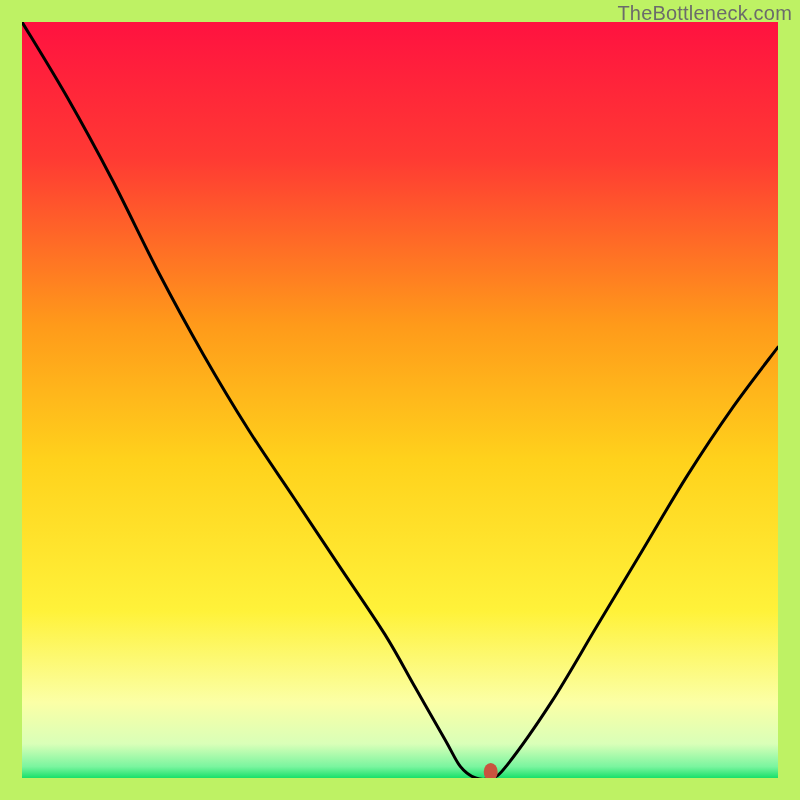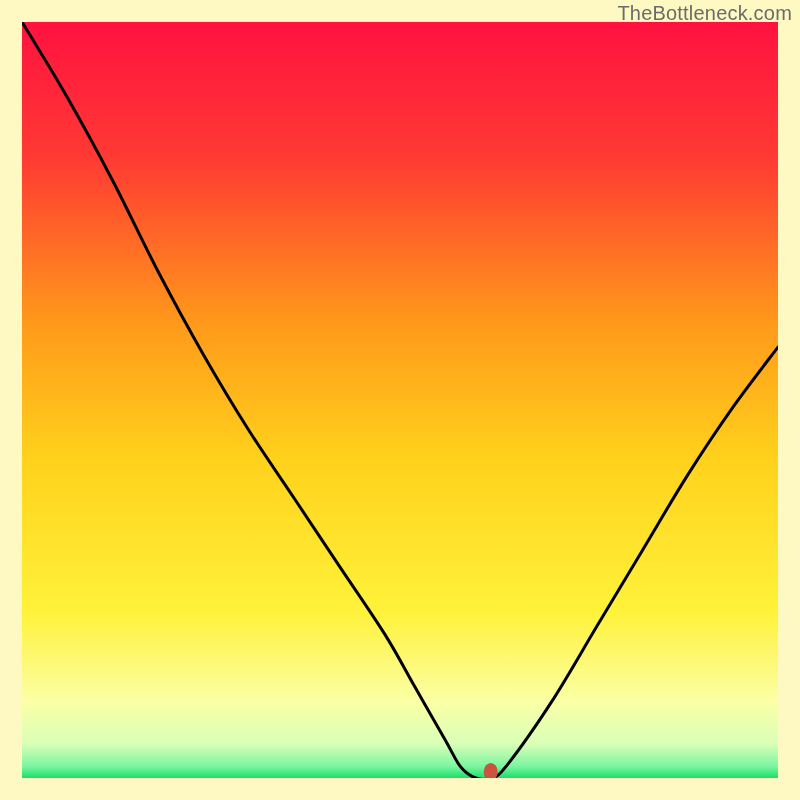--- a/index.html
+++ b/index.html
@@ -8,21 +8,21 @@
     width: 800px;
     height: 800px;
     background: #000;
     overflow: hidden;
     font-family: Arial, Helvetica, sans-serif;
   }
   .frame {
     position: relative;
     width: 800px;
     height: 800px;
-    background: #fef9c3;
+    background: #bef264;
   }
   .watermark {
     position: absolute;
     top: 2px;
     right: 8px;
     color: #6b6b6b;
     font-size: 20px;
     font-weight: 500;
     letter-spacing: 0.2px;
     z-index: 10;

